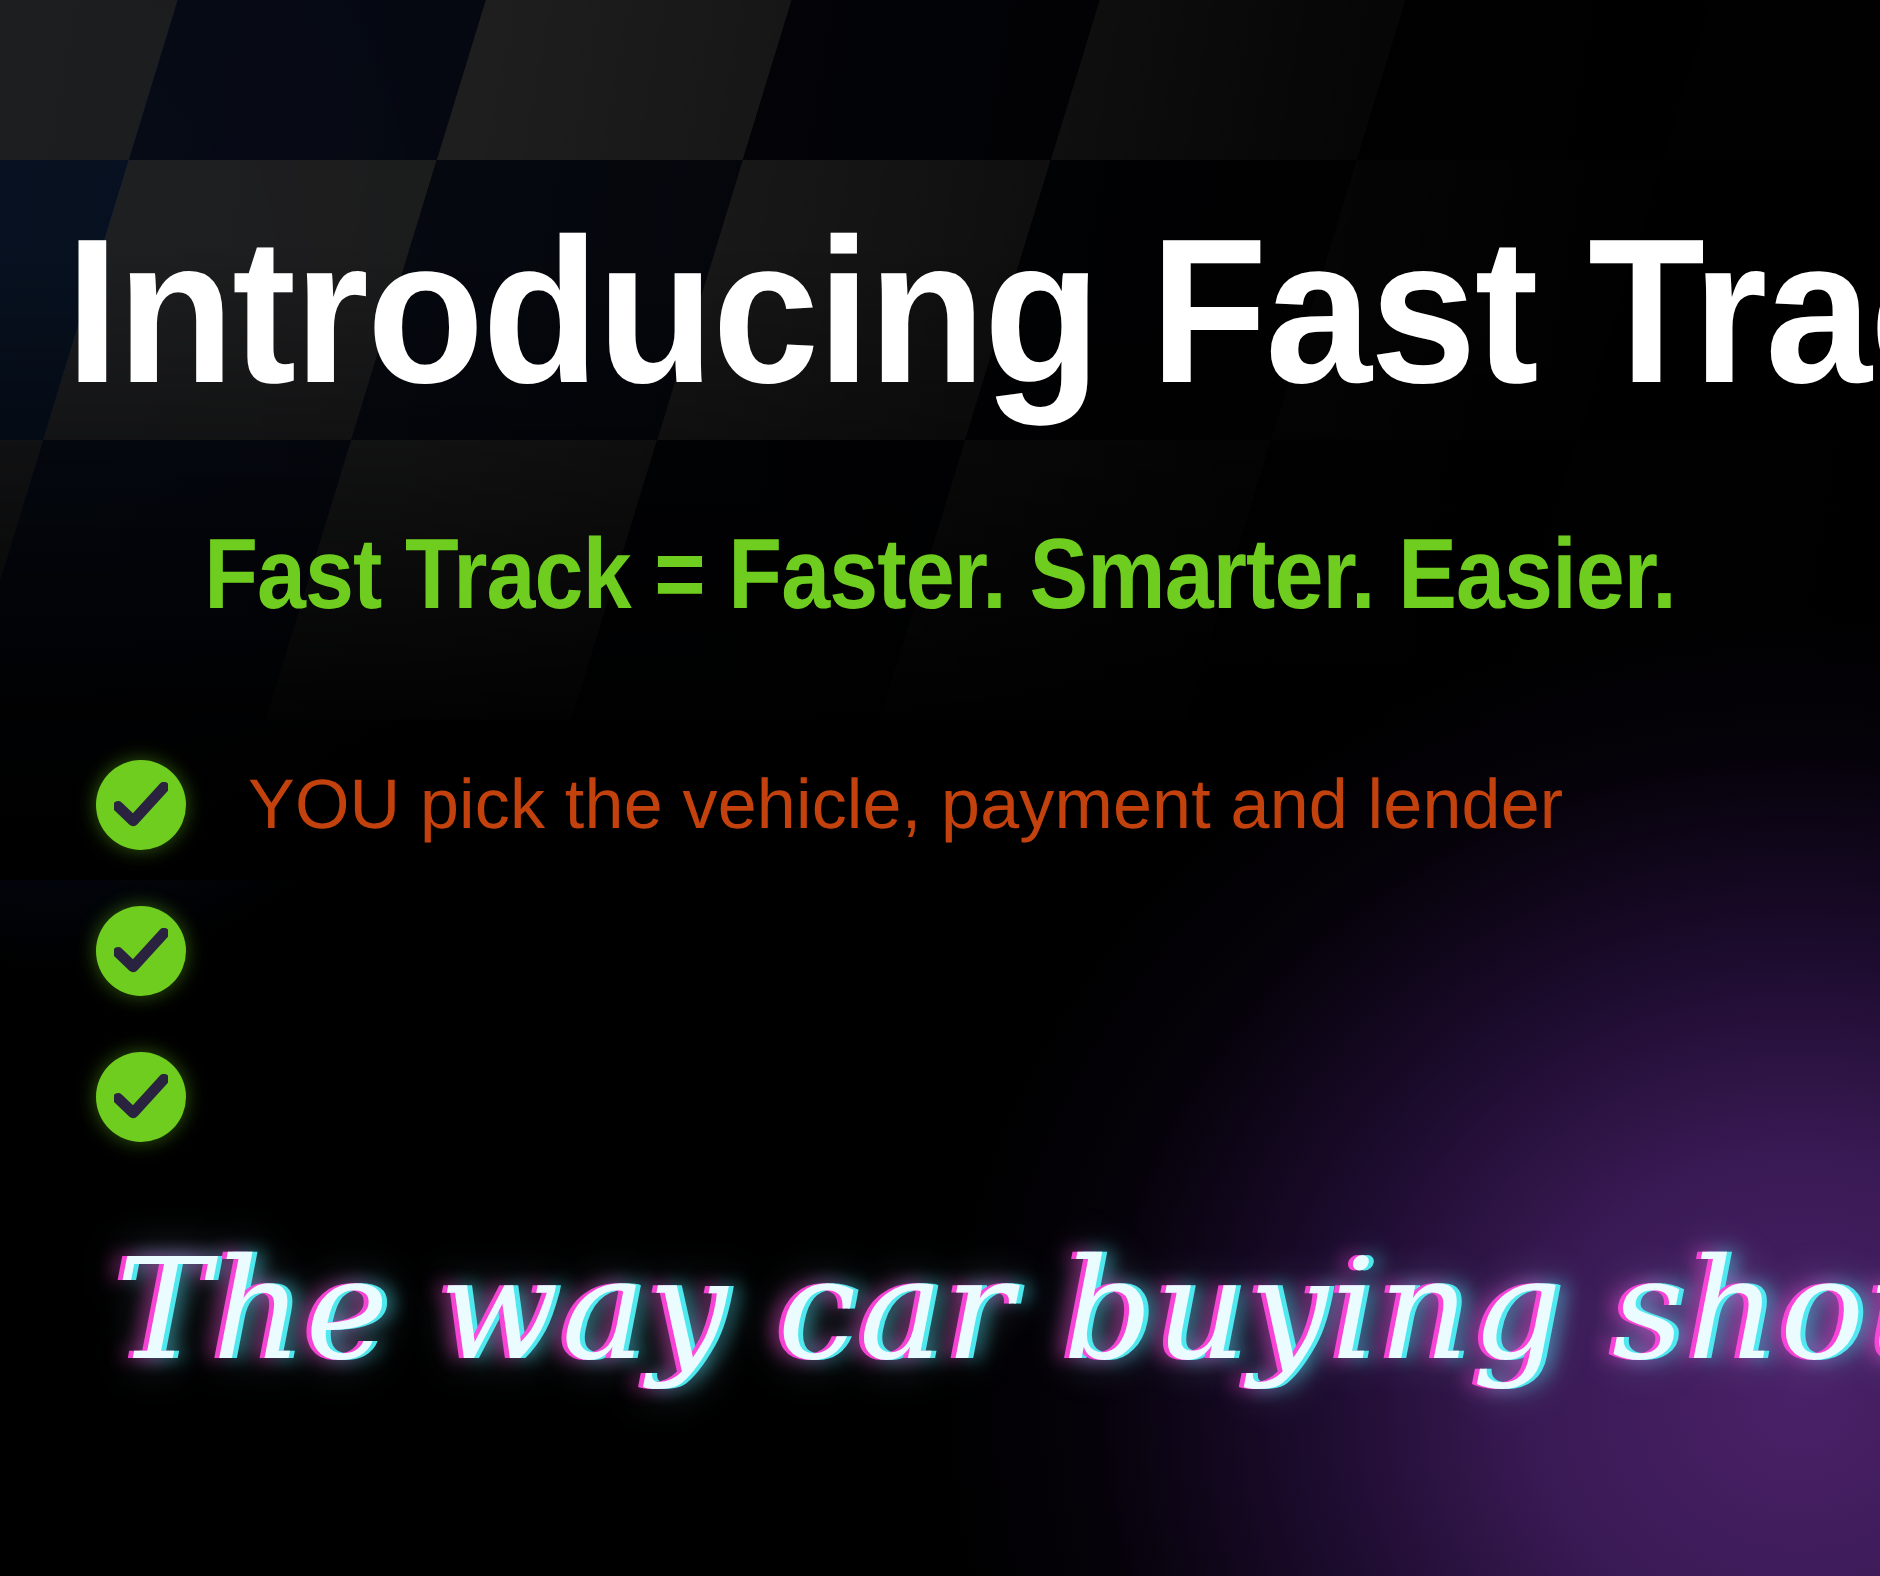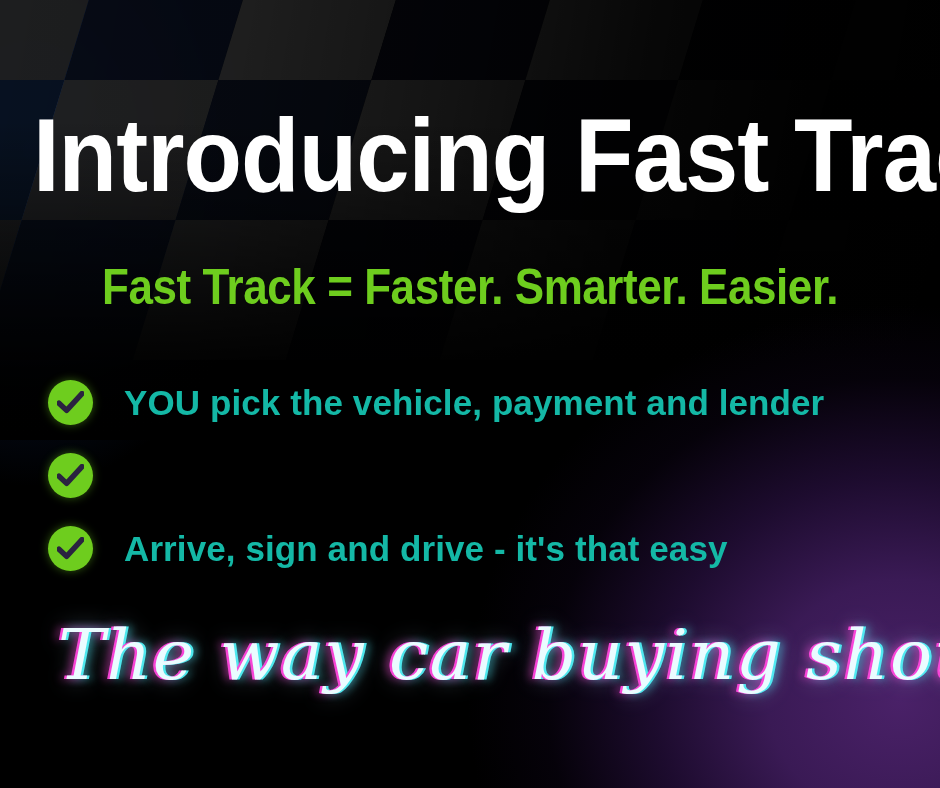--- a/index.html
+++ b/index.html
@@ -94,23 +94,23 @@
     position:relative;
     flex:0 0 auto;
     width:45px; height:45px;
     border-radius:50%;
     background:#6ecd1e;
     box-shadow:0 0 10px rgba(110,205,30,.45);
     margin-right:31px;
   }
   .check svg { position:absolute; left:9px; top:11px; }
   .bullet-text {
-    color:#14b8a6;
+    color:#c2410c;
     font-size:35px;
-    font-weight:700;
+    font-weight:400;
     line-height:1;
     letter-spacing:.1px;
     white-space:nowrap;
   }
 
   #tagline {
     position:absolute; left:58px; top:612px;
     width:860px;
     color:#eafcff;
     font-family:"DejaVu Serif", serif;
@@ -196,21 +196,20 @@
           </svg>
         </span>
       </div>
 
       <div class="bullet">
         <span class="check">
           <svg width="27" height="23" viewBox="0 0 27 23" aria-hidden="true">
             <path d="M2 12.2 L9.6 19.4 L25 2.6" fill="none" stroke="#2a2340" stroke-width="5.4" stroke-linecap="round" stroke-linejoin="round"></path>
           </svg>
         </span>
-        <span class="bullet-text">Arrive, sign and drive - it's that easy</span>
       </div>
 
     </div>
 
     <div id="tagline">The way car buying should be.</div>
 
   </div>
 </div>
 
 </body></html>

